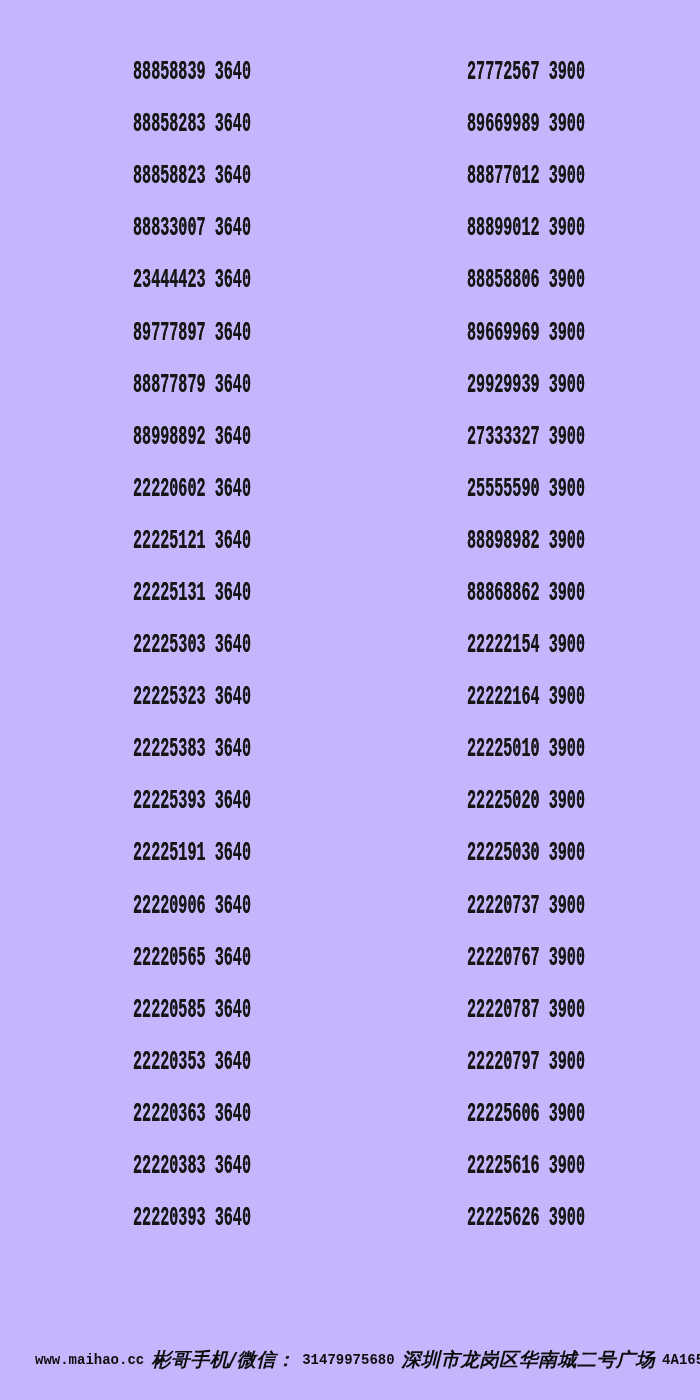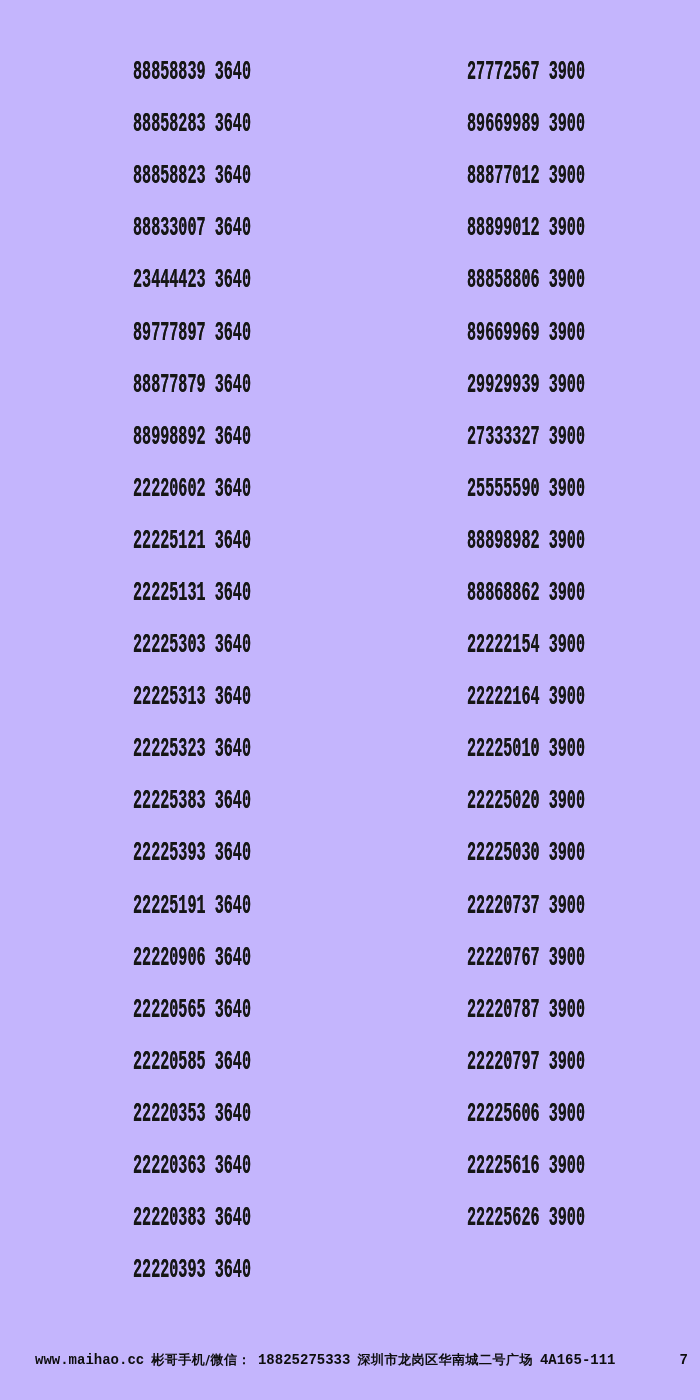--- a/index.html
+++ b/index.html
@@ -53,22 +53,23 @@
     font-family: "Liberation Mono", "DejaVu Sans", monospace;
     font-weight: 700;
     font-size: 14px;
     color: #0d0d0d;
     white-space: pre;
   }
   .footer .seg { margin-right: 7px; }
   .footer .seg-cjk {
     font-family: "DejaVu Sans", sans-serif;
     font-weight: 700;
-    font-size: 13px;
+    font-size: 19px;
     letter-spacing: 0.5px;
+    font-style: italic;
   }
   .footer .seg-unit { margin-right: 0; }
   .footer .page-num {
     margin-left: auto;
     margin-right: 2px;
   }
 </style>
 </head>
 <body>
 
@@ -105,23 +106,20 @@
       <div class="num-row">
         <span class="numtext">22225121 3640</span>
       </div>
       <div class="num-row">
         <span class="numtext">22225131 3640</span>
       </div>
       <div class="num-row">
         <span class="numtext">22225303 3640</span>
       </div>
       <div class="num-row">
-        <span class="numtext">22225313 3640</span>
-      </div>
-      <div class="num-row">
         <span class="numtext">22225323 3640</span>
       </div>
       <div class="num-row">
         <span class="numtext">22225383 3640</span>
       </div>
       <div class="num-row">
         <span class="numtext">22225393 3640</span>
       </div>
       <div class="num-row">
         <span class="numtext">22225191 3640</span>
@@ -217,19 +215,19 @@
         <span class="numtext">22225616 3900</span>
       </div>
       <div class="num-row">
         <span class="numtext">22225626 3900</span>
       </div>
     </div>
 
   <div class="footer">
     <span class="seg">www.maihao.cc</span>
     <span class="seg seg-cjk">彬哥手机/微信：</span>
-    <span class="seg">18825275333</span>
+    <span class="seg">31479975680</span>
     <span class="seg seg-cjk">深圳市龙岗区华南城二号广场</span>
     <span class="seg seg-unit">4A165-111</span>
     <span class="page-num">7</span>
   </div>
 
 </div>
 
 </body></html>

